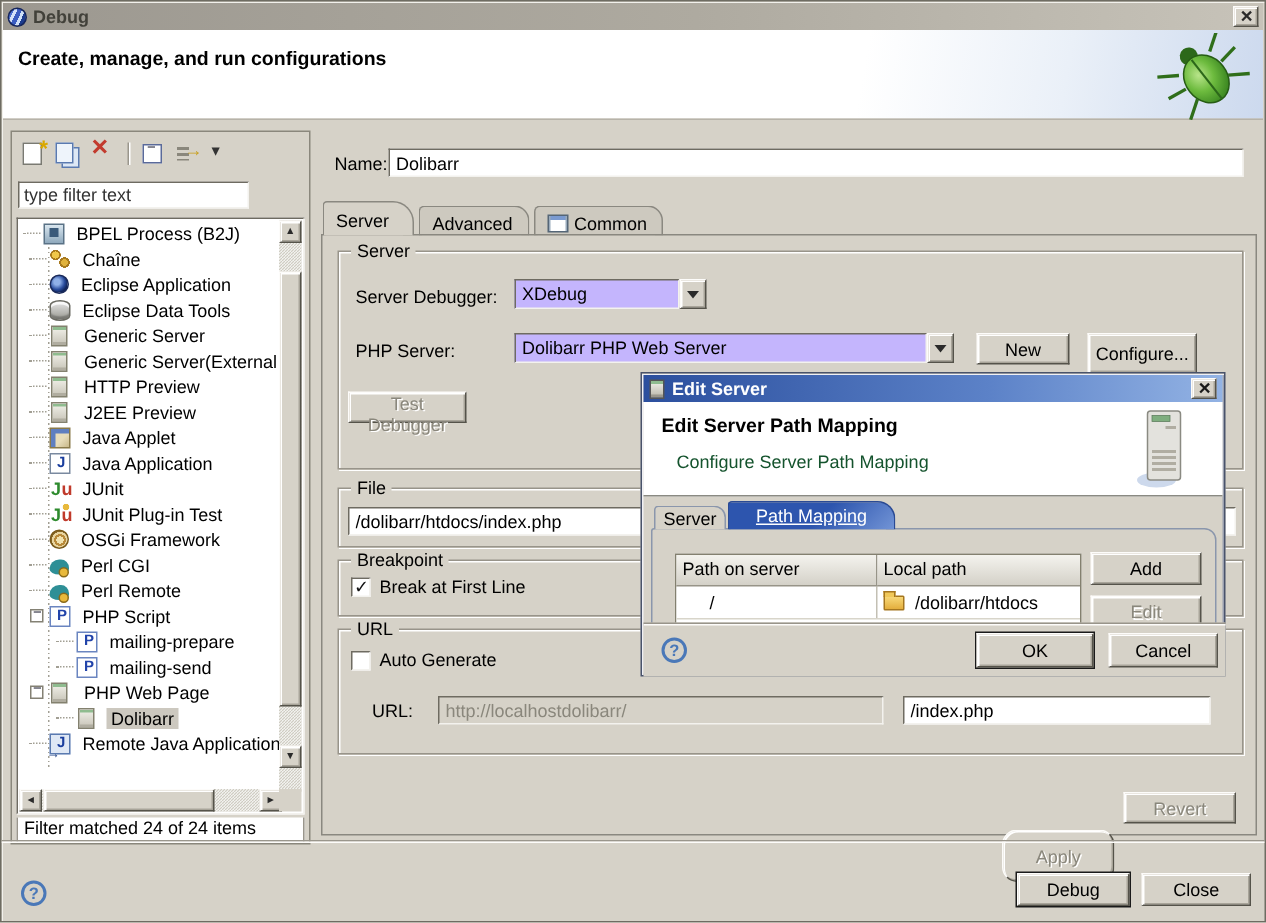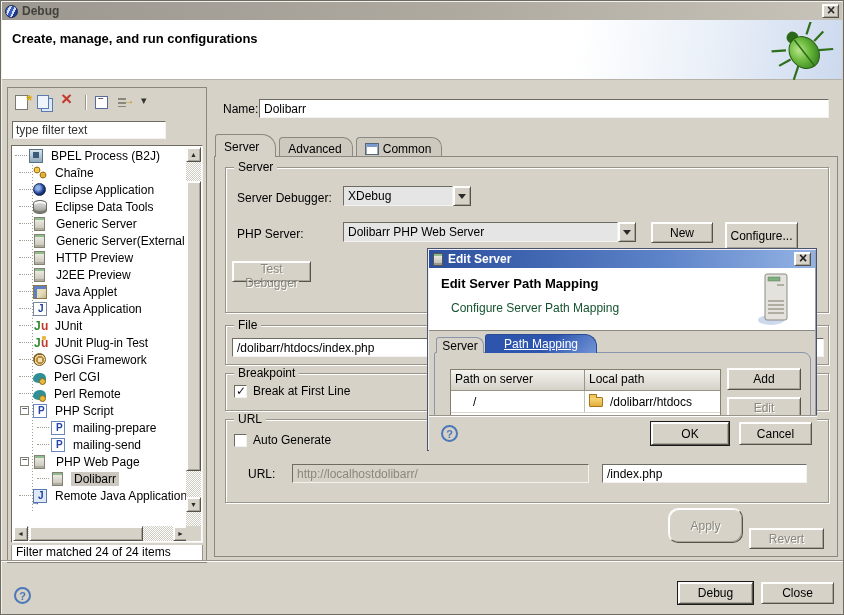--- a/index.html
+++ b/index.html
@@ -117,21 +117,21 @@
   .tab-table-icon { width:14px; height:12px; background:linear-gradient(#7a9ad0 3px,#fff 3px); border:1px solid #567;
       box-shadow:inset -5px 0 0 -4px #9ab, inset 5px 0 0 -4px #9ab; }
 
   .content-frame { left:213px; top:155px; width:624px; height:401px; border:1px solid #8a8880; }
 
   .groupbox { position:absolute; border:1px solid #98948a; box-shadow:1px 1px 0 #fff, inset 1px 1px 0 #fff; }
   .legend { position:absolute; top:-8px; left:8px; background:#d6d2c8; padding:0 4px; font-size:12px; }
 
   .win-label { font-size:12px; }
   .combo { display:flex; height:20px; }
-  .combo-text { flex:1; background:#e5e5e5; border:1px solid; border-color:#6e6b61 #f3f2ee #f3f2ee #6e6b61;
+  .combo-text { flex:1; background:#c4b5fd; border:1px solid; border-color:#6e6b61 #f3f2ee #f3f2ee #6e6b61;
                 padding:2px 4px; font-size:12px; white-space:nowrap; overflow:hidden; }
   .combo-btn { width:18px; display:flex; align-items:center; justify-content:center; cursor:pointer; }
   .darr { width:0; height:0; border-left:4px solid transparent; border-right:4px solid transparent; border-top:5px solid #2a2a2a; }
 
   .btn { font-size:12px; font-family:inherit; color:#000; cursor:pointer; text-align:center; }
   .btn:disabled,.btn.disabled { color:#8a877c; text-shadow:1px 1px 0 #fff; }
   .btn.default { box-shadow:0 0 0 1px #1a1a1a, inset 1px 1px 0 #ffffff, inset -1px -1px 0 #a8a499; }
 
   .checkline { position:absolute; display:flex; align-items:center; gap:6px; cursor:pointer; }
   .cbbox { width:13px; height:13px; background:#fff; border:1px solid; border-color:#6e6b61 #f3f2ee #f3f2ee #6e6b61; position:relative; }
@@ -409,21 +409,21 @@
     <span class="legend">URL</span>
   </div>
   <div class="checkline" style="left:233px;top:432px;">
     <span class="cbbox" id="cb-auto"></span>
     <span class="win-label">Auto Generate</span>
   </div>
   <span class="abs win-label" style="left:247px;top:466px;">URL:</span>
   <input class="abs win-input sunken disabled-input" style="left: 291px; top: 463px; width: 297px; height: 19px;" disabled="" value="http://localhostdolibarr/">
   <input class="abs win-input sunken" style="left: 601px; top: 463px; width: 205px; height: 19px;" value="/index.php">
 
-  <button class="abs btn raised disabled" style="left:667px;top:507px;width:75px;height:35px;border-radius:10px;" disabled="">Apply</button>
+  <button class="abs btn raised disabled" style="left:667px;top:552px;width:75px;height:35px;border-radius:10px;" disabled="">Apply</button>
   <button class="abs btn raised disabled" style="left:748px;top:527px;width:75px;height:21px;" disabled="">Revert</button>
 
   <div class="bottom-sep abs"></div>
   <span class="abs help-circle" style="left:13px;top:586px;">?</span>
   <button class="abs btn raised default" style="left:677px;top:581px;width:75px;height:22px;">Debug</button>
   <button class="abs btn raised" style="left:760px;top:581px;width:73px;height:22px;">Close</button>
 
   <div class="dialog abs">
     <div class="dtitlebar">
       <span class="server-small-icon"></span>

